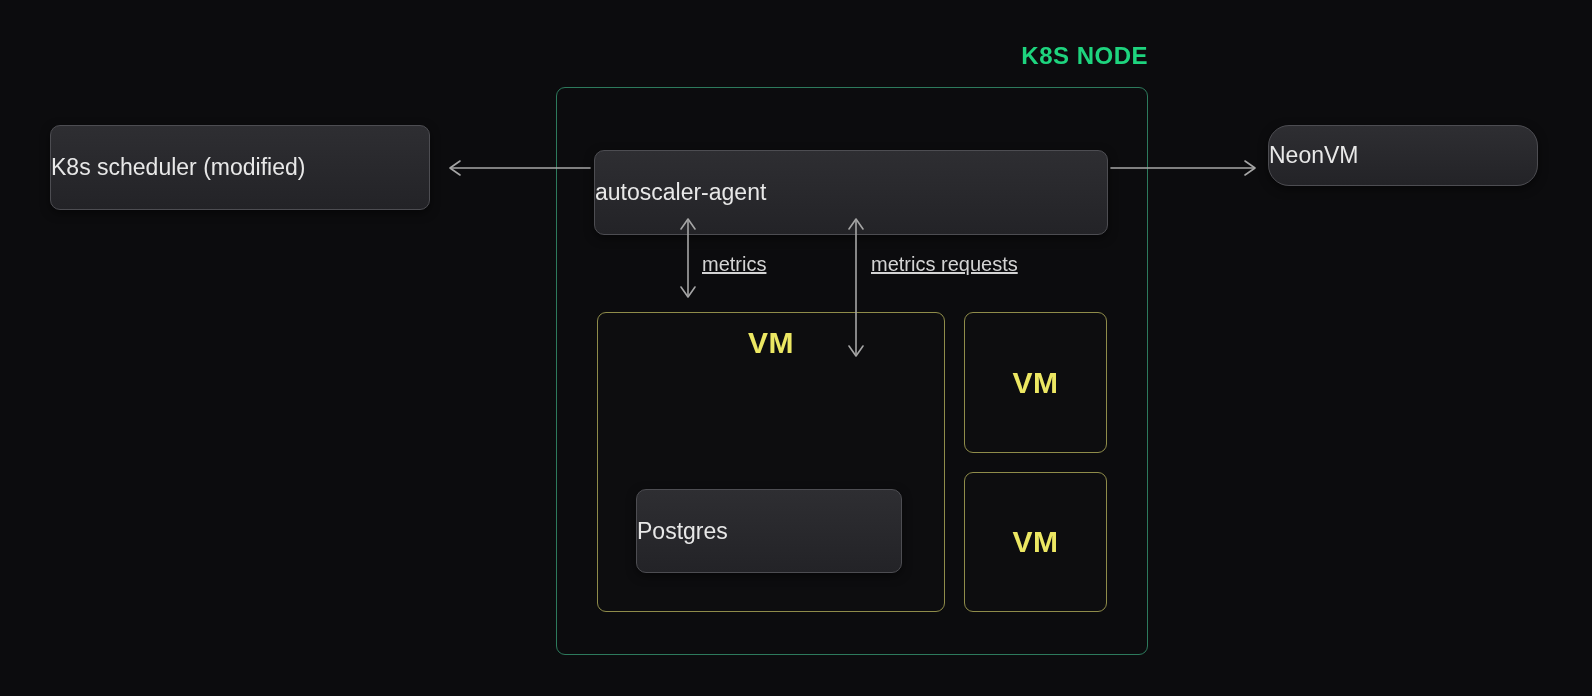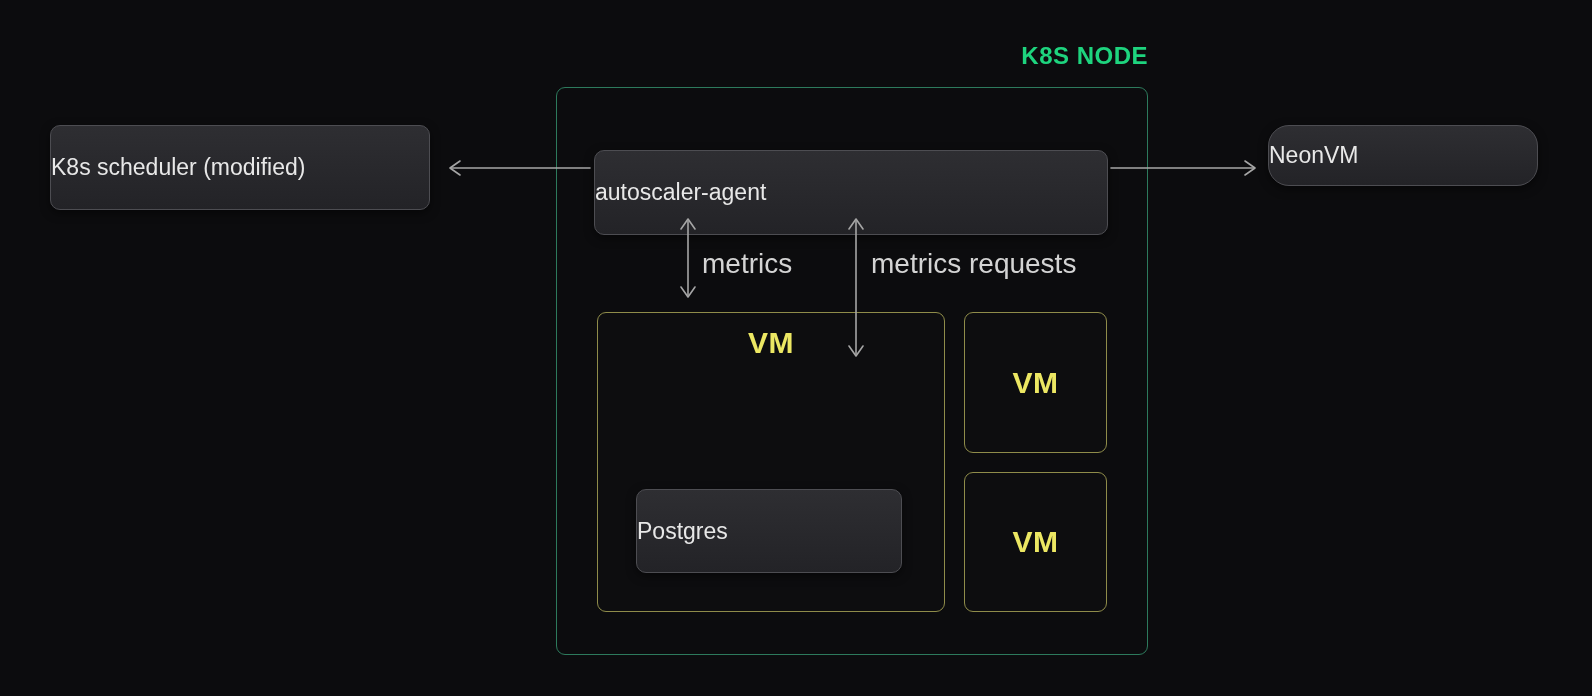--- a/index.html
+++ b/index.html
@@ -69,23 +69,24 @@
   .vm-label-top {
     position: absolute;
     top: 13px; left: 0; width: 100%;
   }
   .vm-box-centered {
     display: flex; align-items: center; justify-content: center;
   }
   .edge-label {
     position: absolute;
     color: var(--text-secondary);
-    font-size: 28px;
+    font-size: 20px;
     line-height: 28px;
     z-index: 2;
+    text-decoration: underline;
   }
   .arrow-svg {
     position: absolute;
     z-index: 3;
     overflow: visible;
   }
   .arrow-svg line, .arrow-svg polyline {
     stroke: var(--arrow);
     stroke-width: 1.6;
     fill: none;

